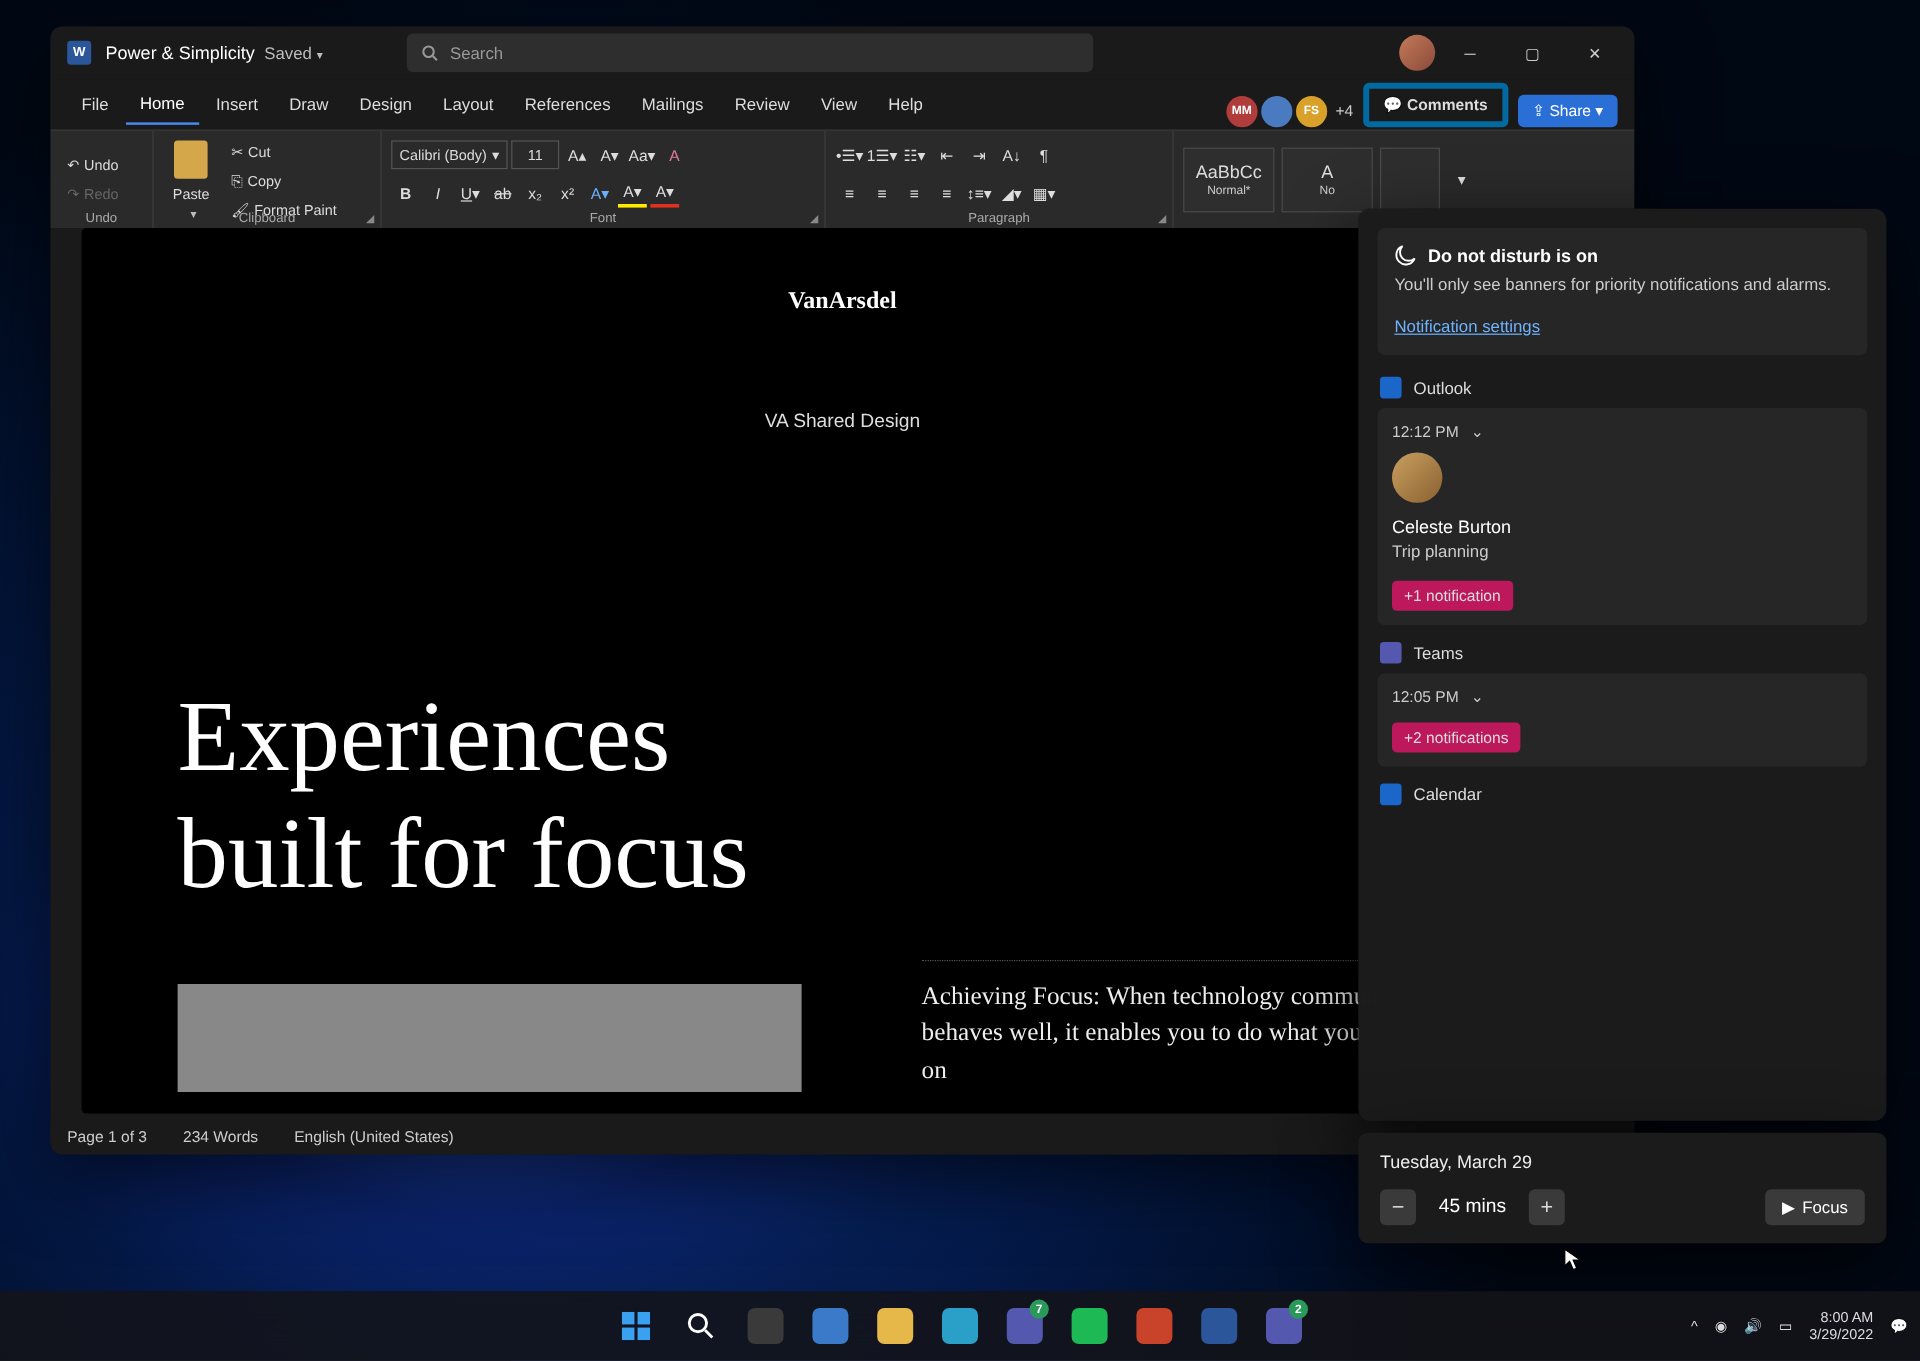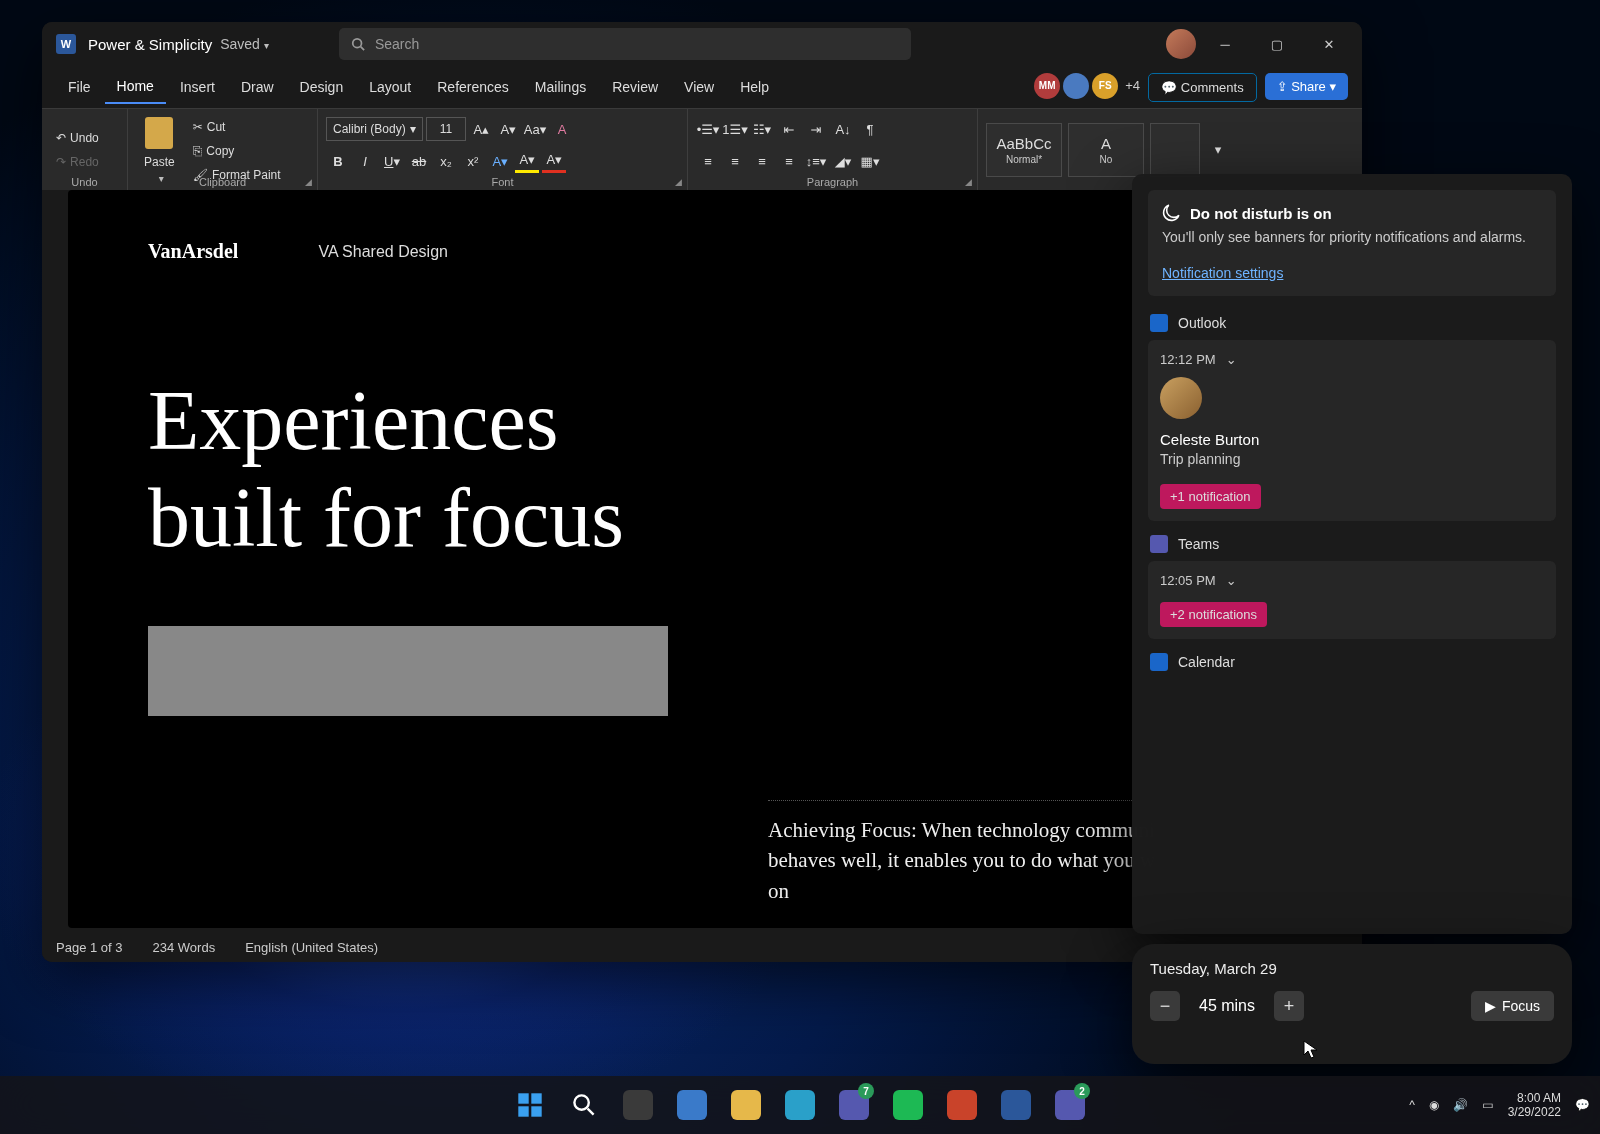--- a/index.html
+++ b/index.html
@@ -12,43 +12,43 @@
 .saved-ind{color:#bdbdbd;font-size:14px;}
 .chev{margin-left:4px;font-size:10px;color:#bdbdbd;}
 .searchbar{margin-left:70px;width:572px;height:32px;background:#2e2e2e;border-radius:5px;display:flex;align-items:center;padding:0 12px;color:#999;font-size:14px;}
 .searchbar svg{margin-right:10px;}
 .title-right{margin-left:auto;display:flex;align-items:center;gap:6px;}
 .avatar{width:30px;height:30px;border-radius:50%;background:linear-gradient(135deg,#c47a5a,#8b4a3a);}
 .win-btn{width:46px;height:36px;display:flex;align-items:center;justify-content:center;color:#ccc;font-size:13px;}
 .menubar{height:42px;display:flex;align-items:center;padding:0 14px;background:#1a1a1a;gap:2px;}
 .menu-item{padding:8px 12px;font-size:14px;color:#ddd;cursor:pointer;}
 .menu-item.active{border-bottom:2px solid #4a8cf7;color:#fff;}
-.menubar-right{margin-left:auto;display:flex;align-items:flex-start;gap:8px;}
+.menubar-right{margin-left:auto;display:flex;align-items:flex-end;gap:8px;}
 .presence{display:flex;gap:3px;align-items:center;}
 .pav{width:26px;height:26px;border-radius:50%;font-size:10px;font-weight:600;display:flex;align-items:center;justify-content:center;color:#fff;}
 .pcount{color:#ccc;font-size:13px;margin-left:4px;}
-.comments-btn{display:flex;align-items:center;gap:6px;padding:6px 12px;border:1px solid #0369a1;border-radius:5px;font-size:13px;color:#ddd;}
+.comments-btn{display:flex;align-items:center;gap:6px;padding:6px 12px;border:5px solid #0369a1;border-radius:5px;font-size:13px;color:#ddd;font-weight:bold;}
 .share-btn{display:flex;align-items:center;gap:6px;padding:6px 12px;background:#2a6fd6;border-radius:5px;font-size:13px;color:#fff;}
 .ribbon{height:82px;background:#2a2a2a;display:flex;border-top:1px solid #3a3a3a;}
 .ribbon-group{border-right:1px solid #3e3e3e;padding:4px 8px;display:flex;flex-direction:column;position:relative;}
 .rg-label{position:absolute;bottom:2px;left:0;right:0;text-align:center;font-size:11px;color:#aaa;}
 .rg-corner{position:absolute;bottom:3px;right:5px;font-size:9px;color:#888;}
 .rg-body{flex:1;display:flex;align-items:center;gap:4px;}
 .rbtn{padding:4px 6px;color:#ddd;font-size:12px;display:flex;align-items:center;gap:4px;}
 .undo-grp{flex-direction:column;align-items:flex-start;justify-content:center;gap:2px;}
 .paste-btn{flex-direction:column;padding:4px 8px;font-size:12px;}
 .clip-icon{width:28px;height:32px;background:#d4a84a;border-radius:3px;margin-bottom:2px;}
 .font-combo{width:97px;height:24px;background:#2a2a2a;border:1px solid #555;font-size:12px;color:#ddd;display:flex;align-items:center;padding:0 6px;}
 .font-size{width:40px;height:24px;background:#2a2a2a;border:1px solid #555;font-size:12px;color:#ddd;display:flex;align-items:center;justify-content:center;}
 .font-row{display:flex;gap:3px;align-items:center;margin-bottom:4px;}
 .fbtn{width:24px;height:24px;display:flex;align-items:center;justify-content:center;color:#ddd;font-size:13px;}
 .style-box{width:76px;height:54px;background:#2e2e2e;border:1px solid #4a4a4a;display:flex;flex-direction:column;align-items:center;justify-content:center;font-size:10px;color:#ccc;}
 .style-box .sample{font-size:15px;color:#ddd;margin-bottom:2px;}
 .document-area{position:absolute;top:168px;left:26px;right:26px;bottom:34px;background:#000;border-radius:4px;overflow:hidden;padding:50px 80px;}
-.doc-header{display:flex;align-items:center;gap:80px;margin-bottom:110px;font-family:Georgia,serif;}
+.doc-header{display:flex;align-items:center;gap:80px;margin-bottom:110px;font-family:Georgia,serif;flex-direction:column;}
 .logo{font-family:Georgia,serif;font-size:20px;font-weight:600;}
 .doc-subtitle{font-size:16px;color:#ddd;}
 .doc-pagenum{margin-left:auto;font-size:14px;color:#ddd;}
 .doc-h1{font-family:Georgia,serif;font-size:84px;line-height:1.15;font-weight:400;color:#fff;margin-bottom:60px;}
 .img-placeholder{width:520px;height:90px;background:#888;}
 .doc-body-text{position:absolute;left:700px;top:610px;font-family:Georgia,serif;font-size:21px;color:#eee;line-height:1.45;width:460px;border-top:1px dotted #555;padding-top:14px;}
 .statusbar{position:absolute;bottom:0;left:0;right:0;height:30px;background:#1a1a1a;display:flex;align-items:center;padding:0 14px;gap:30px;font-size:13px;color:#ccc;}
 
 .notif-panel{position:absolute;top:174px;right:28px;width:440px;height:760px;background:rgba(28,28,28,.98);border-radius:10px;box-shadow:0 20px 60px rgba(0,0,0,.7);padding:16px;overflow:hidden;backdrop-filter:blur(20px);}
 .notif-head{display:flex;align-items:center;margin-bottom:16px;}
@@ -62,21 +62,21 @@
 .notif-app{display:flex;align-items:center;gap:10px;font-size:14px;color:#ddd;margin:14px 0 8px 2px;}
 .app-ico{width:18px;height:18px;border-radius:3px;}
 .notif-card{background:rgba(50,50,50,.5);border-radius:6px;padding:12px;}
 .notif-time{display:flex;align-items:center;gap:10px;font-size:13px;color:#ccc;margin-bottom:10px;}
 .notif-item{display:flex;gap:12px;margin-bottom:12px;flex-direction:column;}
 .notif-av{width:42px;height:42px;border-radius:50%;flex-shrink:0;}
 .notif-name{font-size:15px;color:#fff;margin-bottom:2px;}
 .notif-body{font-size:14px;color:#ccc;line-height:1.35;}
 .notif-more{display:inline-block;background:#be185d;padding:5px 10px;border-radius:4px;font-size:13px;color:#ddd;margin-top:4px;}
 
-.focus-card{position:absolute;top:944px;right:28px;width:440px;height:120px;background:rgba(28,28,28,.98);border-radius:22px;padding:16px 18px;box-shadow:0 20px 60px rgba(0,0,0,.7);}
+.focus-card{position:absolute;top:944px;right:28px;width:440px;height:92px;background:rgba(28,28,28,.98);border-radius:8px;padding:16px 18px;box-shadow:0 20px 60px rgba(0,0,0,.7);}
 .focus-date{font-size:15px;color:#eee;margin-bottom:14px;}
 .focus-row{display:flex;align-items:center;gap:12px;}
 .step-btn{width:30px;height:30px;background:#3a3a3a;border-radius:5px;display:flex;align-items:center;justify-content:center;color:#ddd;font-size:18px;}
 .focus-mins{font-size:16px;color:#fff;min-width:70px;text-align:center;}
 .focus-btn{margin-left:auto;background:#3a3a3a;padding:7px 14px;border-radius:5px;font-size:14px;display:flex;align-items:center;gap:6px;}
 
 .taskbar{position:absolute;bottom:0;left:0;right:0;height:58px;background:rgba(20,20,25,.85);backdrop-filter:blur(20px);display:flex;align-items:center;}
 .task-center{position:absolute;left:50%;transform:translateX(-50%);display:flex;gap:6px;}
 .task-icon{width:48px;height:48px;display:flex;align-items:center;justify-content:center;border-radius:5px;position:relative;}
 .ticon{width:30px;height:30px;border-radius:6px;}

